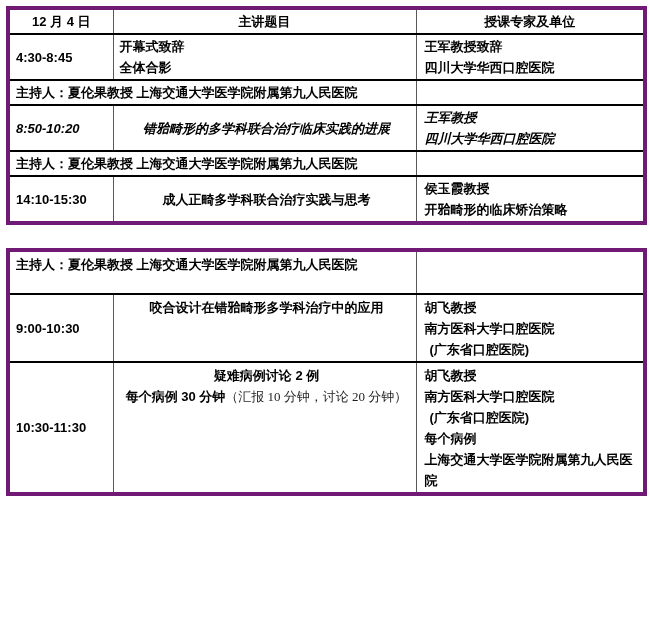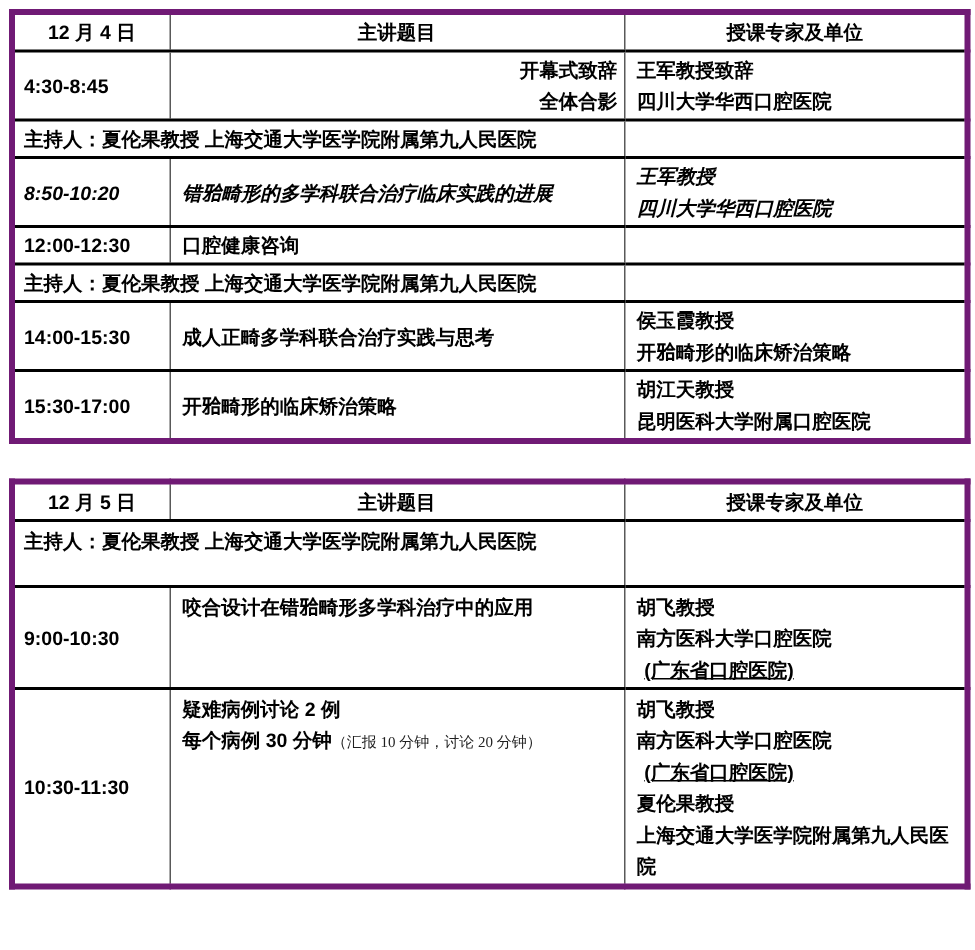--- a/index.html
+++ b/index.html
@@ -26,30 +26,30 @@
     padding:1px 4px 1px 6px;
     vertical-align:middle;
     overflow:hidden;
     line-height:21px;
   }
   tr.hdr td{
     text-align:center;
     border-bottom:2px solid #000;
     padding:1px 2px;
   }
-  .center{text-align:right;}
+  .center{text-align:left;}
   .vtop{vertical-align:top;padding-top:2px;}
-  .c2pad{padding-left:8px;}
+  .c2pad{padding-left:8px;text-align:center;}
   .c3pad{padding-left:8px;border-radius:11px;}
-  .ind{padding-left:5px;text-decoration:underline;}
+  .ind{padding-left:5px;}
   .lineblock div{line-height:21px;}
   .serif-note{
     font-family:"Liberation Serif","DejaVu Serif",serif;
     font-weight:normal;
-    font-size:10px;
+    font-size:13px;
     color:#1f1f1f;
   }
   
   tr.h23{height:23px;} tr.h24{height:24px;} tr.h41{height:41px;}
   tr.h44{height:44px;} tr.h45{height:45px;font-style:italic;} tr.h66{height:66px;}
   tr.h106{height:106px;}
 </style>
 </head>
 <body>
 
@@ -84,59 +84,41 @@
     </tr>
     <tr class="h45">
       <td>8:50-10:20</td>
       <td class="c2pad">错𬌗畸形的多学科联合治疗临床实践的进展</td>
       <td class="c3pad lineblock">
         <div>王军教授</div>
         <div>四川大学华西口腔医院</div>
       </td>
     </tr>
     <tr class="h23">
-      <td>12:00-12:30</td>
-      <td class="c2pad">口腔健康咨询</td>
-      <td></td>
-    </tr>
-    <tr class="h23">
       <td colspan="2">主持人：夏伦果教授 上海交通大学医学院附属第九人民医院</td>
       <td></td>
     </tr>
     <tr class="h44">
-      <td>14:00-15:30</td>
+      <td>14:10-15:30</td>
       <td class="c2pad">成人正畸多学科联合治疗实践与思考</td>
       <td class="c3pad lineblock">
         <div>侯玉霞教授</div>
         <div>开𬌗畸形的临床矫治策略</div>
-      </td>
-    </tr>
-    <tr class="h44">
-      <td>15:30-17:00</td>
-      <td class="c2pad">开𬌗畸形的临床矫治策略</td>
-      <td class="c3pad lineblock">
-        <div>胡江天教授</div>
-        <div>昆明医科大学附属口腔医院</div>
       </td>
     </tr>
   </tbody>
     </table>
 
   <table class="sched second">
     <colgroup>
       <col style="width:105px">
         <col style="width:303px">
         <col style="width:229px">
     </colgroup>
     <tbody>
-        <tr class="hdr h23">
-      <td>12 月 5 日</td>
-      <td>主讲题目</td>
-      <td>授课专家及单位</td>
-    </tr>
     <tr class="h44">
       <td colspan="2" class="vtop">主持人：夏伦果教授 上海交通大学医学院附属第九人民医院</td>
       <td></td>
     </tr>
     <tr class="h66">
       <td>9:00-10:30</td>
       <td class="c2pad vtop">咬合设计在错𬌗畸形多学科治疗中的应用</td>
       <td class="c3pad vtop lineblock">
         <div>胡飞教授</div>
         <div>南方医科大学口腔医院</div>
@@ -146,21 +128,21 @@
     <tr class="h106">
       <td>10:30-11:30</td>
       <td class="c2pad vtop lineblock">
         <div>疑难病例讨论 2 例</div>
         <div><span>每个病例 30 分钟</span><span class="serif-note">（汇报 10 分钟，讨论 20 分钟）</span></div>
       </td>
       <td class="c3pad vtop lineblock">
         <div>胡飞教授</div>
         <div>南方医科大学口腔医院</div>
         <div class="ind">(广东省口腔医院)</div>
-        <div>夏伦果教授</div>
+        <div>每个病例</div>
         <div>上海交通大学医学院附属第九人民医院</div>
       </td>
     </tr>
 
   </tbody>
     </table>
 
 </div>
 
 </body></html>

